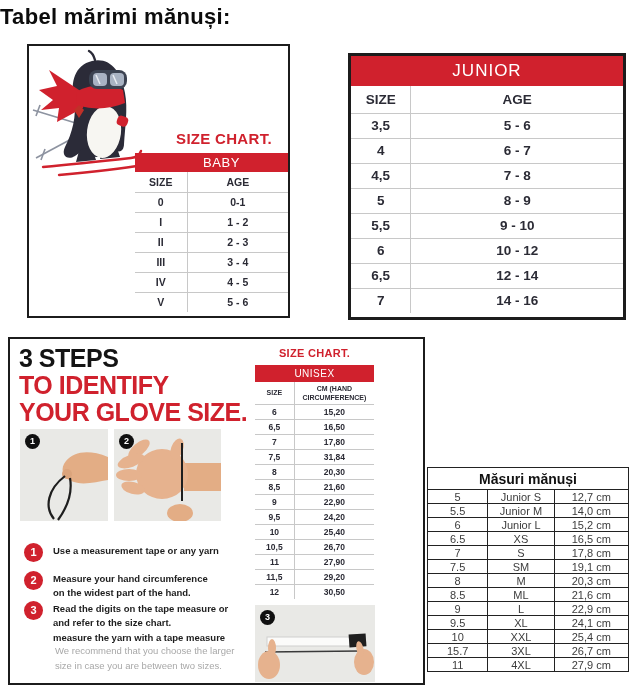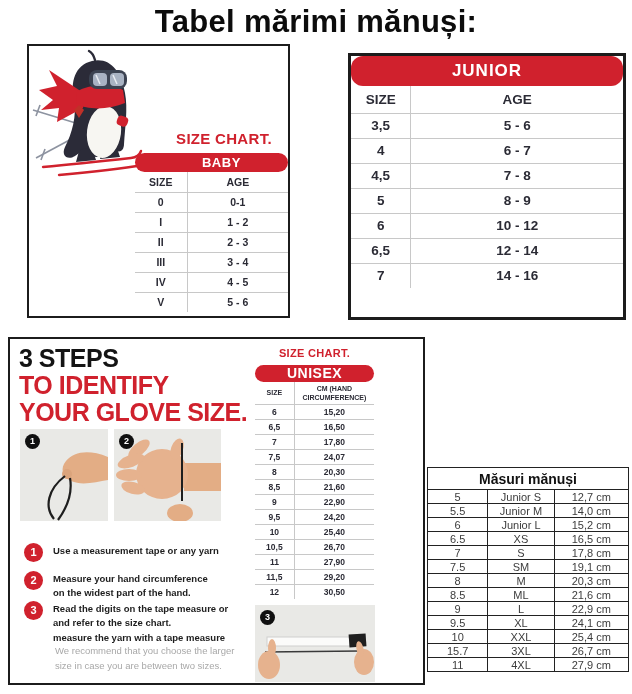--- a/index.html
+++ b/index.html
@@ -1,35 +1,35 @@
 <!DOCTYPE html>
 <html><head>
 <meta charset="utf-8">
 <style>
   :root { --red:#d0212d; --ink:#1d1d1d; --tbl-ink:#2b2b35; --line:#c8c8c8; }
   * { box-sizing:border-box; }
   html,body { margin:0; padding:0; background:#fff; }
   body { font-family:"Liberation Sans", sans-serif; }
   .page { position:relative; width:632px; height:694px; background:#fff; overflow:hidden; }
 
-  .page-title { position:absolute; top:4px; left:0; width:100%; text-align:center;
-    font-size:31px; font-weight:bold; color:#0c0c0c; letter-spacing:.3px; }
+  .page-title { position:absolute; top:4px; left:0; width:100%; 
+    font-size:22px; font-weight:bold; color:#0c0c0c; letter-spacing:.3px; }
 
   .panel { position:absolute; background:#fff; border:2px solid #1c1c1c; }
   #baby-panel   { left:27px;  top:44px;  width:263px; height:274px; }
   #junior-panel { left:348px; top:53px;  width:278px; height:267px; border-width:3px; }
   #steps-panel  { left:8px;   top:337px; width:417px; height:348px; }
 
   .penguin { position:absolute; left:0; top:2px; width:134px; height:134px; }
 
   .sc-label { color:var(--red); font-weight:bold; text-align:center; letter-spacing:.3px; }
   #baby-sc-label { position:absolute; left:132px; top:84px; width:126px; font-size:15px; }
   #unisex-sc-label { position:absolute; left:245px; top:8px; width:119px; font-size:11px; }
 
-  .redbar { background:var(--red); color:#fff; font-weight:bold; text-align:center;border-radius:12px; }
+  .redbar { background:var(--red); color:#fff; font-weight:normal; text-align:center; }
 
   table.sizes { border-collapse:collapse; width:100%; table-layout:fixed; }
   table.sizes th, table.sizes td { padding:0; text-align:center; font-weight:bold;
     color:var(--tbl-ink); border-top:1px solid var(--line); }
   table.sizes thead th { border-top:none; }
   table.sizes th:first-child, table.sizes td:first-child { border-right:1px solid var(--line); }
 
   
   #baby-table { position:absolute; left:106px; top:107px; right:0; }
   #baby-table .redbar { height:19px; line-height:19px; font-size:13px; letter-spacing:.6px;padding-left:20px; }
@@ -58,21 +58,21 @@
 
   .step { position:absolute; left:14px; display:flex; gap:10px; align-items:flex-start; }
   .step-num { flex:0 0 19px; width:19px; height:19px; border-radius:50%; background:var(--red);
     color:#fff; font-size:11px; font-weight:bold; line-height:19px; text-align:center; }
   .step-text { font-size:9.5px; font-weight:bold; color:var(--ink); line-height:1.5; padding-top:1px; }
   #step-1 { top:204px; } #step-2 { top:232px; } #step-3 { top:262px; }
   .note { position:absolute; left:45px; top:305px; font-size:9.5px; color:#a8a8a8; line-height:1.55; }
 
   
   #unisex-table { position:absolute; left:245px; top:26px; width:119px; }
-  #unisex-table .redbar { height:17px; line-height:17px; font-size:14px; letter-spacing:.5px; }
+  #unisex-table .redbar { height:17px; line-height:17px; font-size:10px; letter-spacing:.5px; }
   #unisex-table th { height:22px; font-size:7px; line-height:1.3; }
   #unisex-table td { height:15px; font-size:8.5px; }
 
   
   #masuri-wrap { position:absolute; left:386px; top:467px; width:243px;padding-left:41px; }
   #masuri-table { border-collapse:collapse; width:100%; table-layout:fixed; }
   #masuri-table th { border:1px solid #222; height:22px; font-size:14px; font-weight:bold; color:#111; }
   #masuri-table td { border:1px solid #222; height:14px; padding:0; font-size:11px;
     color:#3c3c3c; text-align:center; }
 </style>
@@ -182,20 +182,24 @@
             </tr>
             <tr>
               <td>4,5</td>
               <td>7 - 8</td>
             </tr>
             <tr>
               <td>5</td>
               <td>8 - 9</td>
             </tr>
             <tr>
+              <td>5,5</td>
+              <td>9 - 10</td>
+            </tr>
+            <tr>
               <td>6</td>
               <td>10 - 12</td>
             </tr>
             <tr>
               <td>6,5</td>
               <td>12 - 14</td>
             </tr>
             <tr>
               <td>7</td>
               <td>14 - 16</td>
@@ -287,21 +291,21 @@
             <tr>
               <td>6,5</td>
               <td>16,50</td>
             </tr>
             <tr>
               <td>7</td>
               <td>17,80</td>
             </tr>
             <tr>
               <td>7,5</td>
-              <td>24,07</td>
+              <td>31,84</td>
             </tr>
             <tr>
               <td>8</td>
               <td>20,30</td>
             </tr>
             <tr>
               <td>8,5</td>
               <td>21,60</td>
             </tr>
             <tr>

